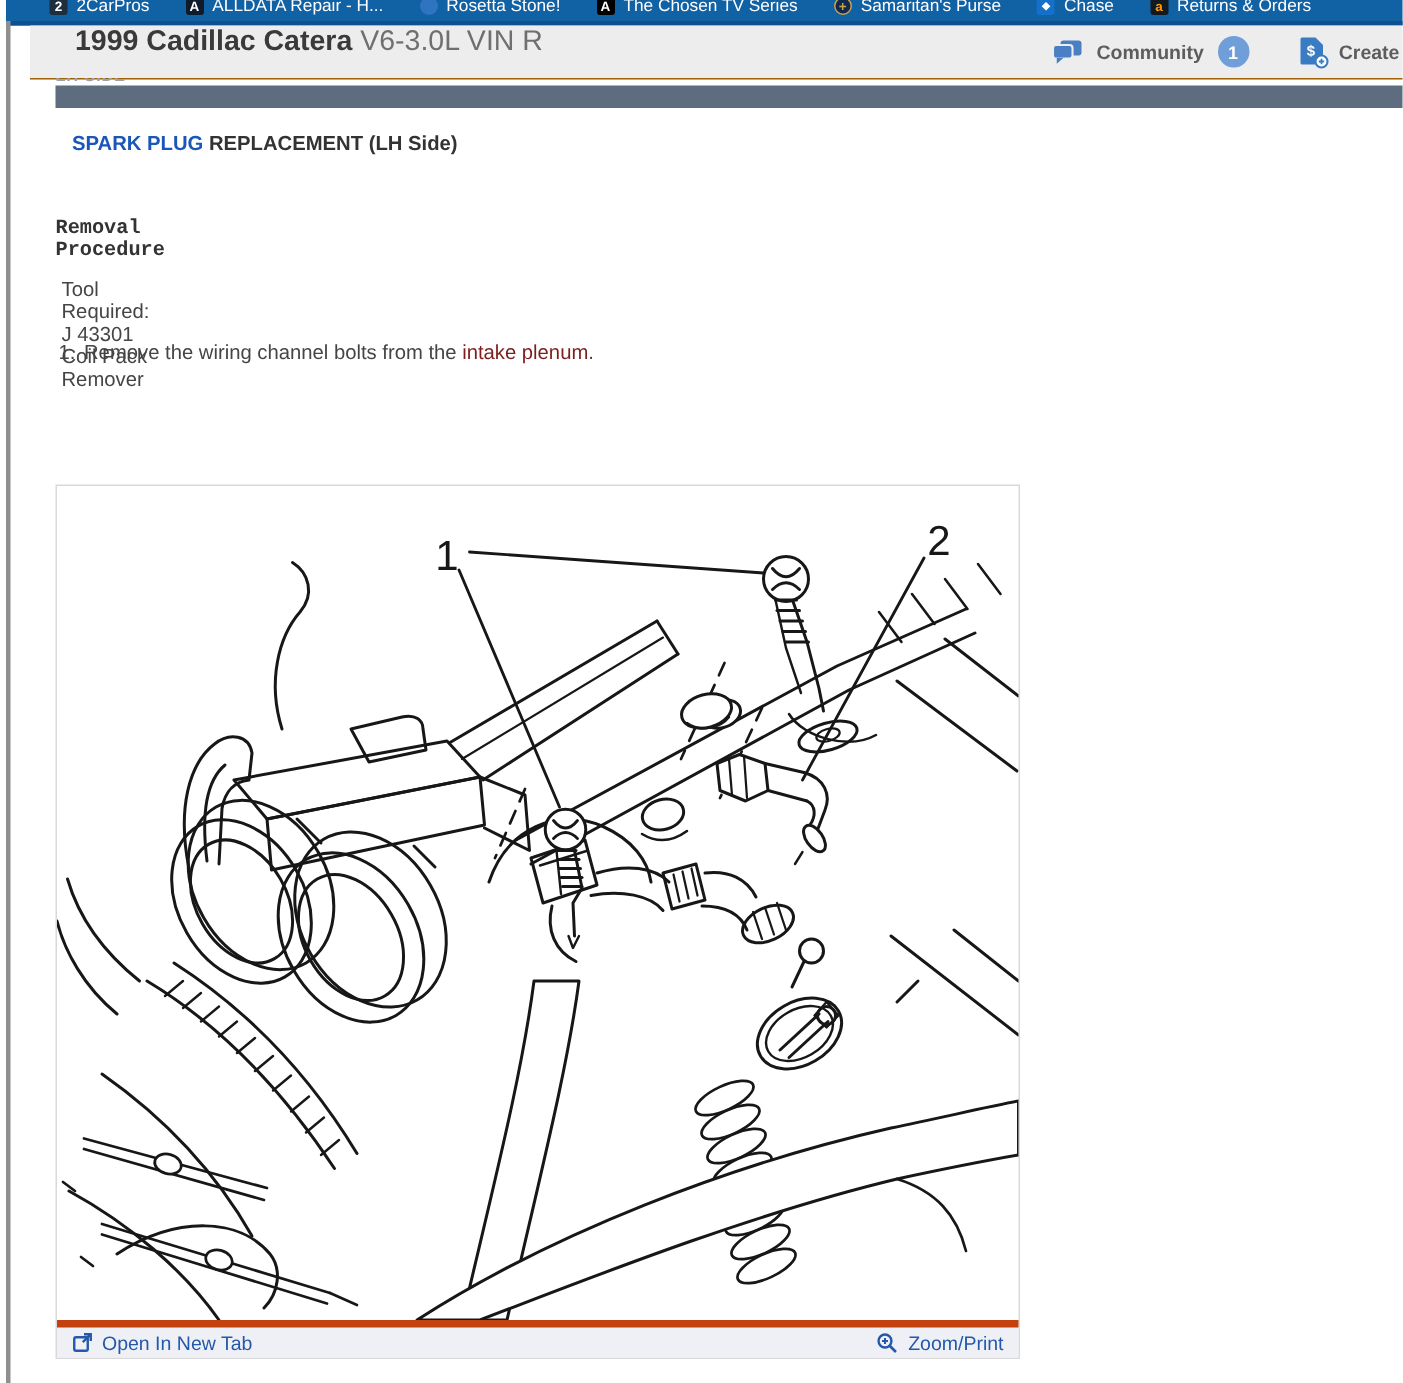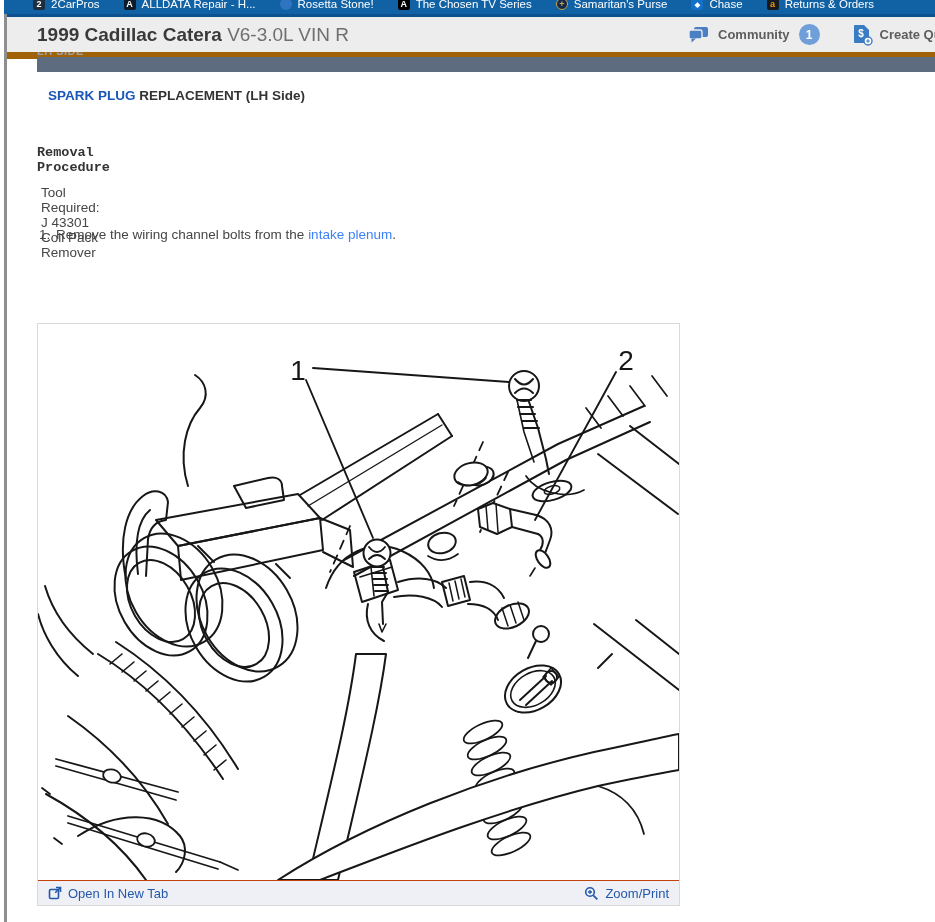--- a/index.html
+++ b/index.html
@@ -17,53 +17,53 @@
   }
   .bm-item{display:flex;align-items:center;gap:6px;margin-top:-3px;cursor:pointer;}
   .bm-ico{width:12px;height:12px;border-radius:2px;flex:0 0 auto;
     display:flex;align-items:center;justify-content:center;
     font-size:9px;font-weight:bold;color:#fff;line-height:1;}
   .bm-label{color:#fff;font-size:11.5px;line-height:14px;}
   .edge-strip{position:absolute;left:0;top:0;width:4px;height:922px;background:#fff;z-index:60;}
   .edge-line{position:absolute;left:4px;top:14px;width:3px;height:908px;background:#8f8f8f;z-index:60;}
   
   .page-header{
-    position:absolute;top:17px;left:7px;right:0;height:35px;
-    background:#ededed;border-bottom:7px solid #a16207;
-    display:flex;align-items:center;overflow:hidden;
+    position:absolute;top:17px;left:20px;right:0;height:35px;
+    background:#ededed;border-bottom:1px solid #a16207;
+    display:flex;overflow:hidden;
   }
   .veh-title{margin-left:30px;font-size:19px;white-space:nowrap;}
   .veh-title b{color:#3a3a3a;font-weight:700;}
   .veh-title span{color:#6f6f6f;font-weight:500;}
   .header-right{position:absolute;left:681px;top:0;height:35px;display:flex;align-items:center;gap:9px;white-space:nowrap;}
   .hdr-link-label{font-size:13px;font-weight:700;color:#5d5d5d;}
   .count-badge{width:21px;height:21px;border-radius:50%;background:#6f9ed9;color:#fff;
     font-size:12px;font-weight:700;display:flex;align-items:center;justify-content:center;}
   .create-quote{display:flex;align-items:center;gap:7px;margin-left:24px;}
   
   .clipped-text-strip{position:absolute;top:52px;left:37px;height:5px;overflow:hidden;z-index:1;}
   .clipped-text-strip span{display:block;margin-top:-7px;font-size:11px;font-weight:700;
     letter-spacing:.5px;color:#9aa2aa;}
   .section-bar{position:absolute;top:57px;left:37px;right:0;height:15px;background:#5d6c7e;}
   
   .article{position:absolute;left:0;top:0;font-size:13.5px;color:#3d3d3d;}
   .art-heading{position:absolute;left:37px;top:88px;font-weight:700;color:#333;white-space:nowrap;margin-left:11px;}
   .link-strong{color:#1a57b8;font-weight:700;text-decoration:none;cursor:pointer;}
-  .link-lite{color:#3b82f6;text-decoration:none;cursor:pointer;}
+  .link-lite{color:#7f1d1d;text-decoration:none;cursor:pointer;}
   .art-sub{position:absolute;left:37px;top:145px;font-weight:700;color:#333;font-family:Liberation Mono, monospace;}
   .tool-line{position:absolute;left:41px;top:185px;color:#454545;}
   .steps{position:absolute;left:39px;top:225px;color:#454545;}
   .step{height:20px;line-height:20px;white-space:nowrap;}
   .step .num{display:inline-block;width:17px;}
   
   .figure-panel{position:absolute;left:37px;top:323px;width:643px;height:583px;
     border:1px solid #d9d9d9;background:#fff;box-sizing:border-box;}
   .figure-svg{position:absolute;left:0;top:0;width:641px;height:556px;}
   .figure-footer{position:absolute;left:0;bottom:0;width:641px;height:25px;
-    background:#eef0f5;border-top:1px solid #c2410c;
+    background:#eef0f5;border-top:5px solid #c2410c;
     display:flex;align-items:center;justify-content:space-between;
     padding:0 10px;box-sizing:border-box;}
   .fig-link{display:flex;align-items:center;gap:6px;color:#2358ab;font-size:13px;cursor:pointer;text-decoration:none;}
   .fig-link svg{flex:0 0 auto;}
 </style>
 </head>
 <body>
 
 <div class="bookmarks-bar">
   <div class="bm-item">

